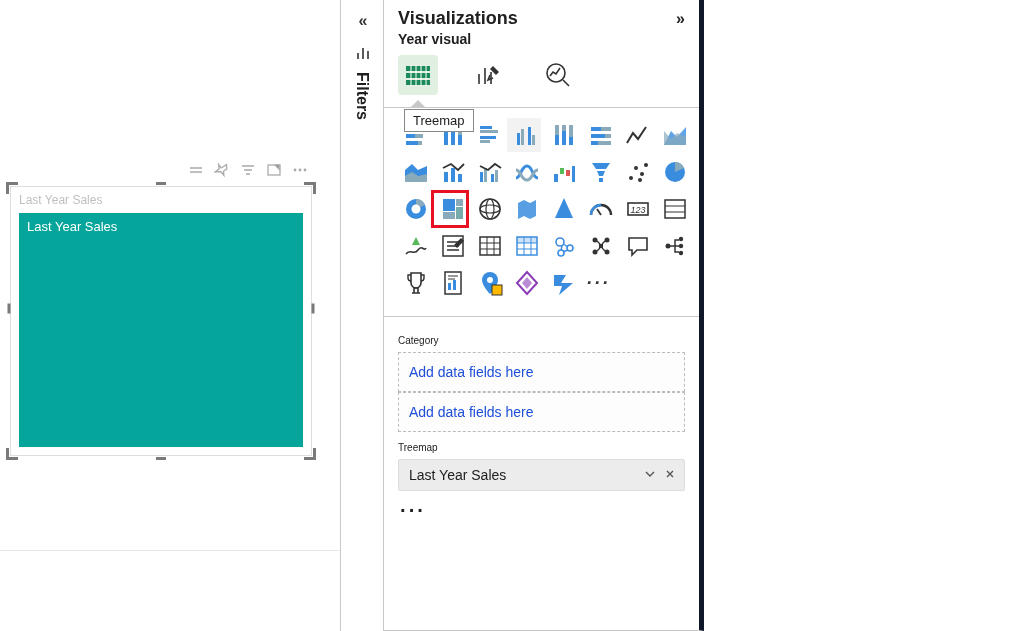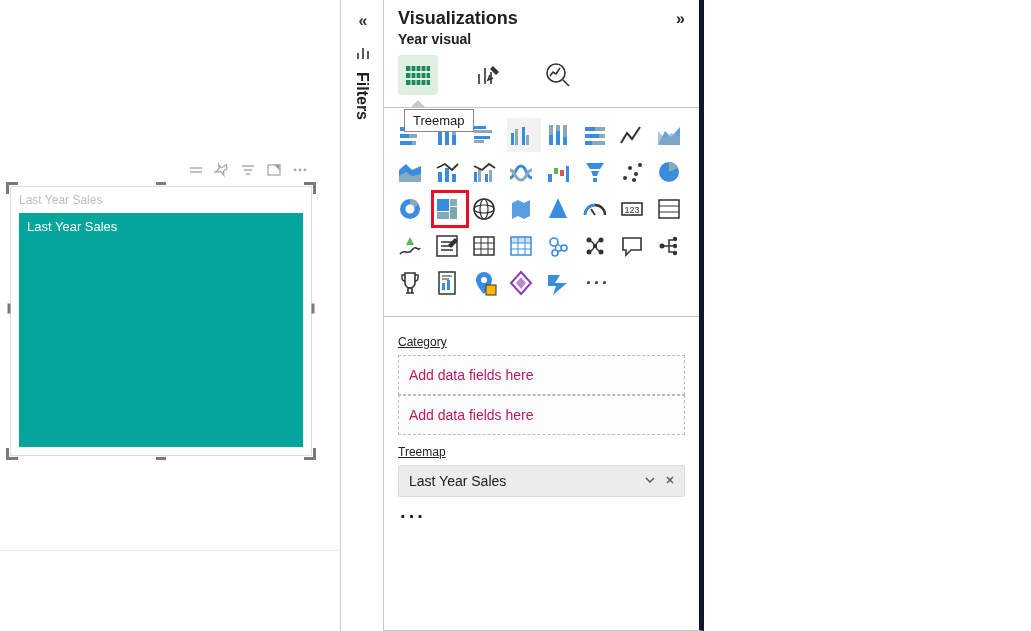--- a/index.html
+++ b/index.html
@@ -163,23 +163,24 @@
   .gallery {
     display:grid;
     grid-template-columns: repeat(8, 34px);
     grid-auto-rows: 34px;
     gap: 3px;
     padding: 6px 8px 10px 12px;
     position: relative;
   }
   .gallery .gcell {
     width:34px; height:34px;
-    display:flex; align-items:center; justify-content:flex-start;
+    display:flex; align-items:center; justify-content:flex-end;
     cursor:pointer;
     position:relative;
+    font-style:italic;
   }
   .gallery .gcell svg { width:28px; height:28px; display:block; }
   .gallery .gcell.selected { background:#f2f2f2; }
   .gallery .ellipsis { font-size:18px; font-weight:bold; letter-spacing:2px; color:#333; width:34px; text-align:center;}
   .red-box {
     position:absolute;
     border: 3px solid #e81123;
     pointer-events:none;
   }
   .tooltip {
@@ -187,27 +188,27 @@
     background:#fff;
     border:1px solid #888;
     padding:3px 8px;
     font-size:13px;
     white-space:nowrap;
     z-index:10;
   }
 
   
   .wells { padding: 4px 14px 0 14px; }
-  .well-label { font-size:12px; color:#222; margin: 10px 0 6px 0; text-decoration: underline; }
+  .well-label { font-size:10px; color:#222; margin: 10px 0 6px 0; }
   .well-box {
     border:1px dashed #bbb;
     height: 40px;
     display:flex; align-items:center;
     padding: 0 10px;
-    color:#be185d;
+    color:#1d4ed8;
     font-size:14px;
     background:#fdfdfd;
   }
   .field-pill {
     background:#ececec;
     border:1px solid #ddd;
     height:32px;
     display:flex; align-items:center;
     padding: 0 8px 0 10px;
     font-size:14px;

